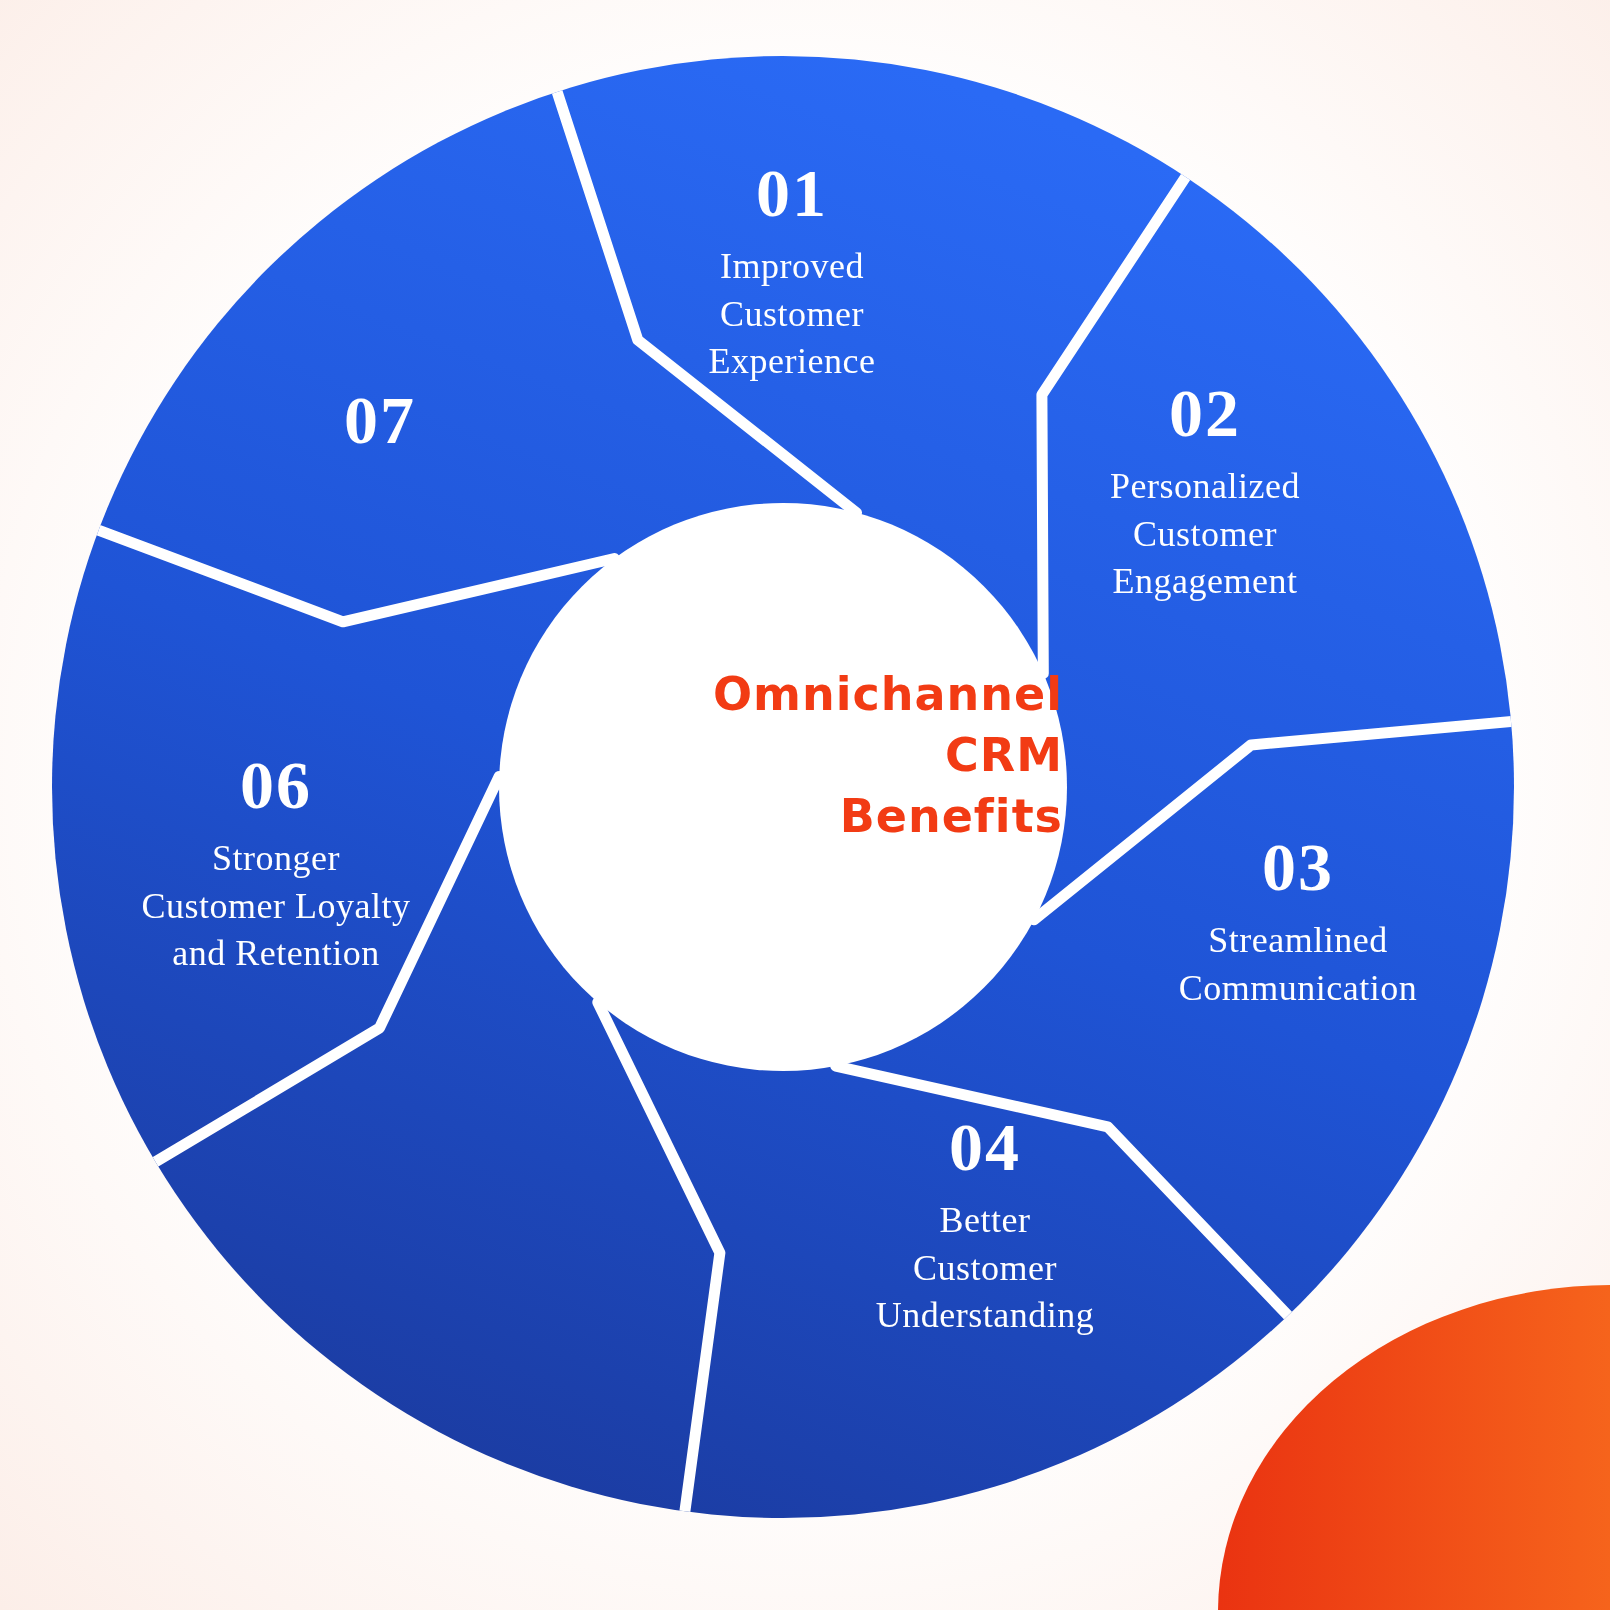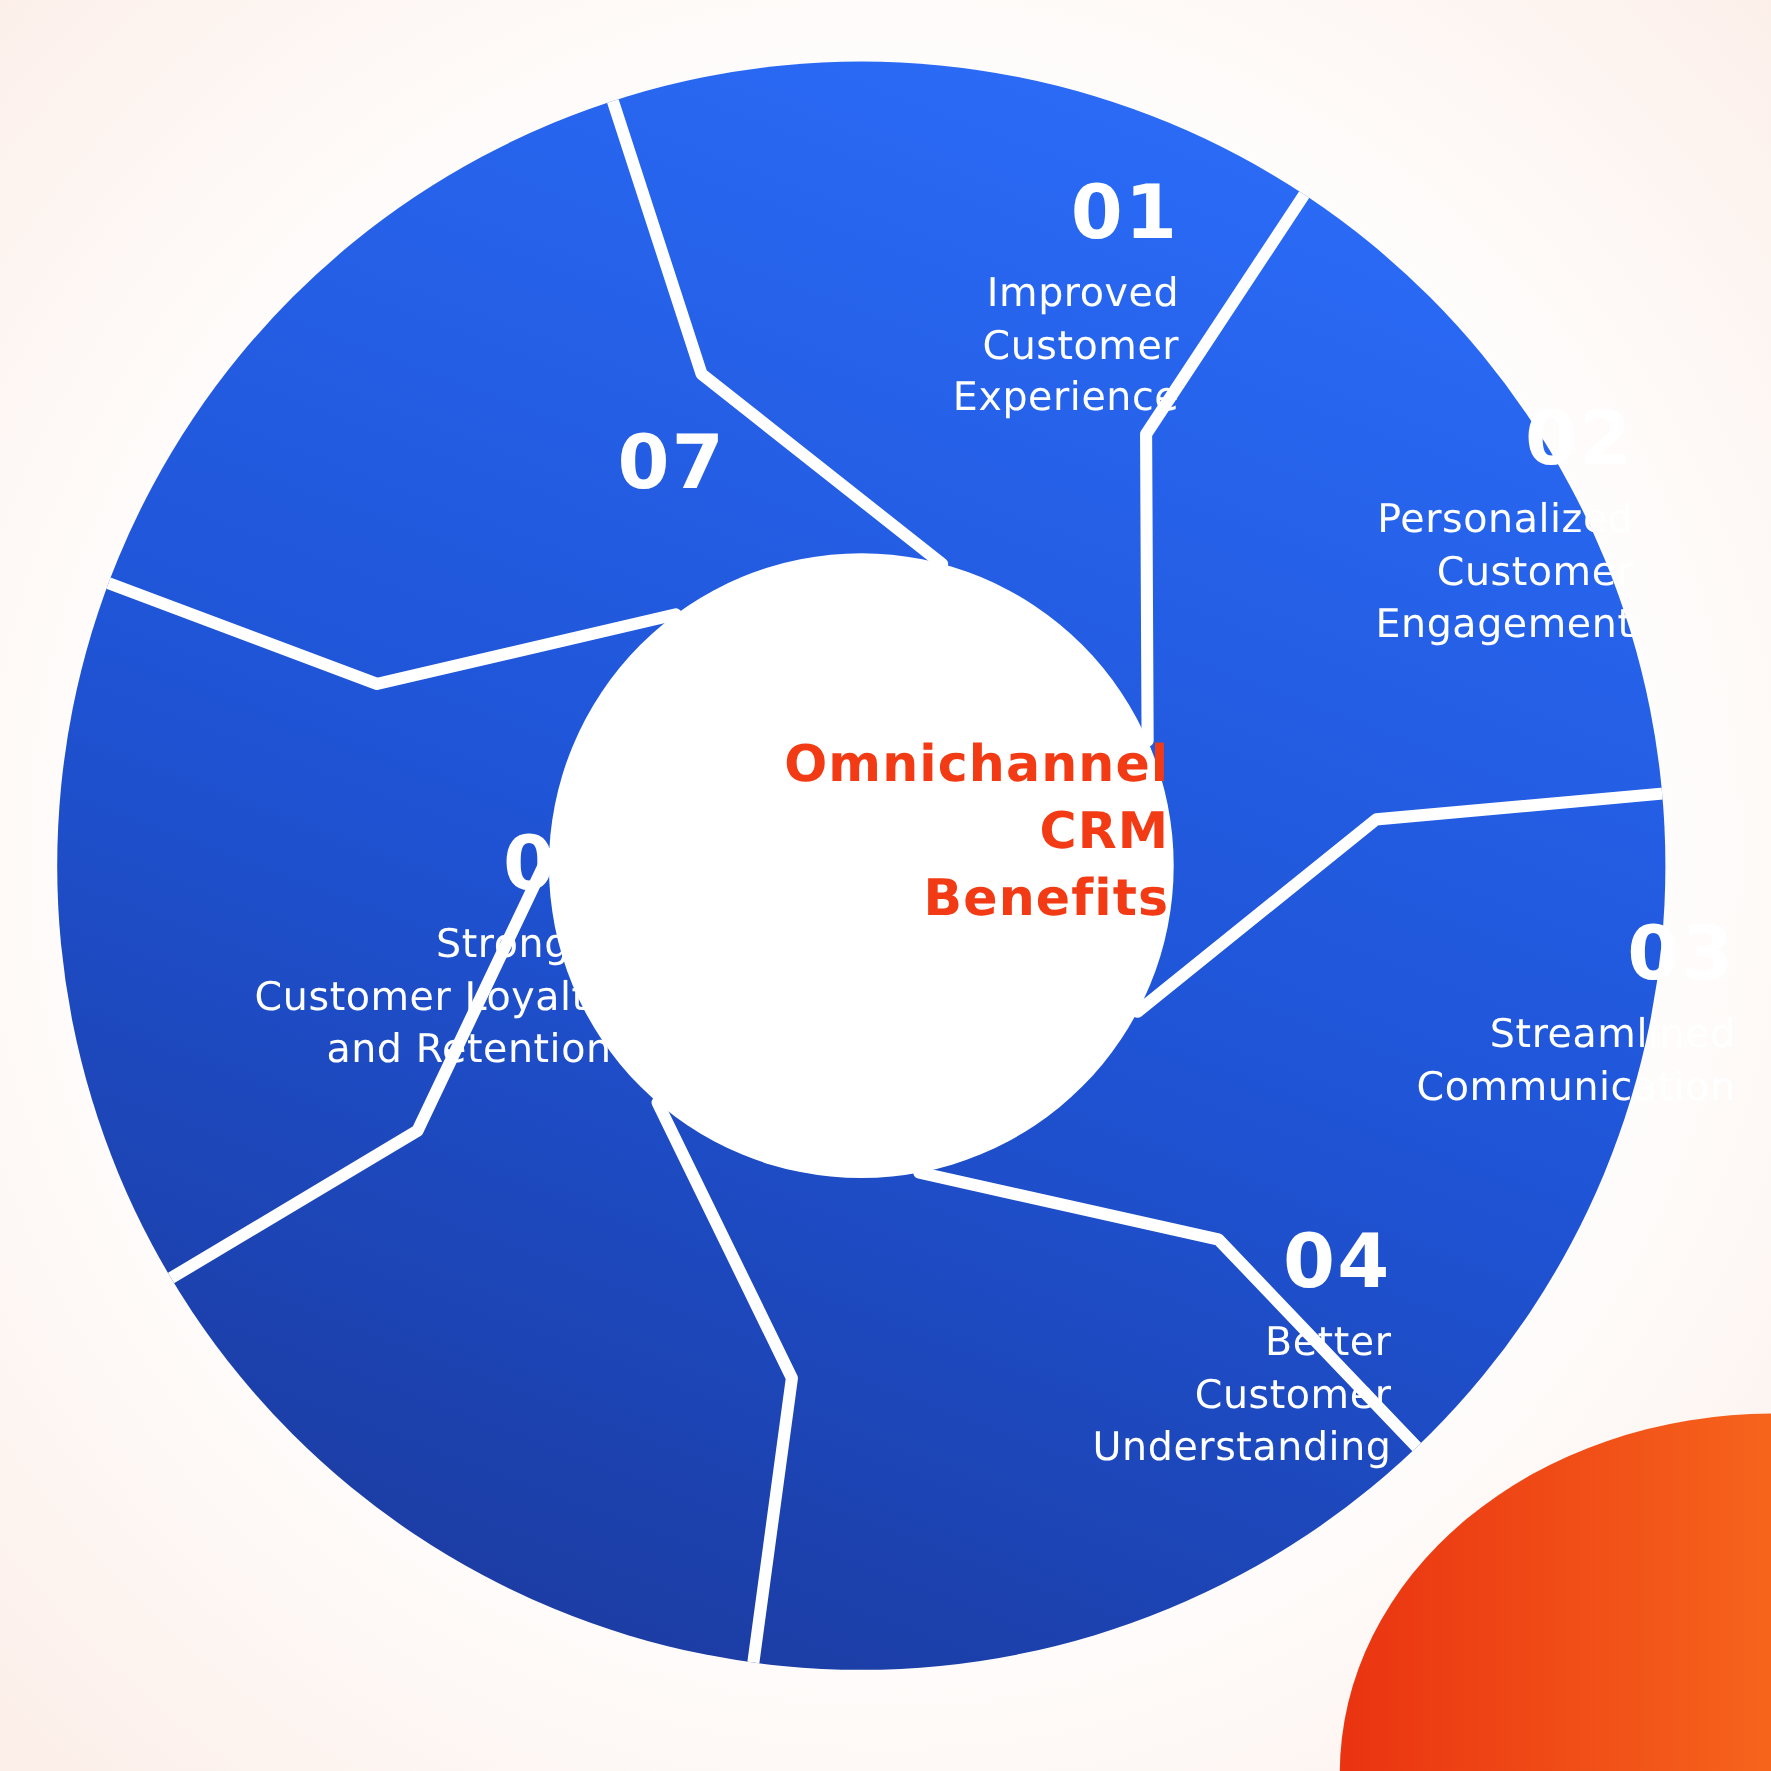--- a/index.html
+++ b/index.html
@@ -11,24 +11,25 @@
     position: relative;
     width: 1610px; height: 1610px;
     overflow: hidden;
     background: radial-gradient(circle at 50% 48%, #ffffff 55%, #fceee8 100%);
   }
   .stage svg { position: absolute; left: 0; top: 0; }
 
   .seg {
     position: absolute;
     transform: translate(-50%, -50%);
-    text-align: right;
+    text-align: center;
     color: #ffffff;
     width: 560px;
     pointer-events: none;
+    font-family: Liberation Serif, serif;
   }
   .seg-num {
     font-weight: 700;
     font-size: 68px;
     line-height: 1.05;
     letter-spacing: 2px;
     margin-bottom: 14px;
   }
   .seg-text {
     font-weight: 400;
@@ -90,21 +91,21 @@
     <path d="M 1218 1612 A 394 327 0 0 1 1612 1285 L 1612 1612 Z" fill="url(#orangeGrad)"></path>
   </svg>
 
   <div class="seg" style="left:792px; top:272px;">
     <div class="seg-num">01</div>
     <div class="seg-text">Improved
 Customer
 Experience</div>
   </div>
 
-  <div class="seg" style="left:1205px; top:478px;">
+  <div class="seg" style="left:1205px; top:492px;">
     <div class="seg-num">02</div>
     <div class="seg-text">Personalized
 Customer
 Engagement</div>
   </div>
 
   <div class="seg" style="left:1298px; top:922px;">
     <div class="seg-num">03</div>
     <div class="seg-text">Streamlined
 Communication</div>

